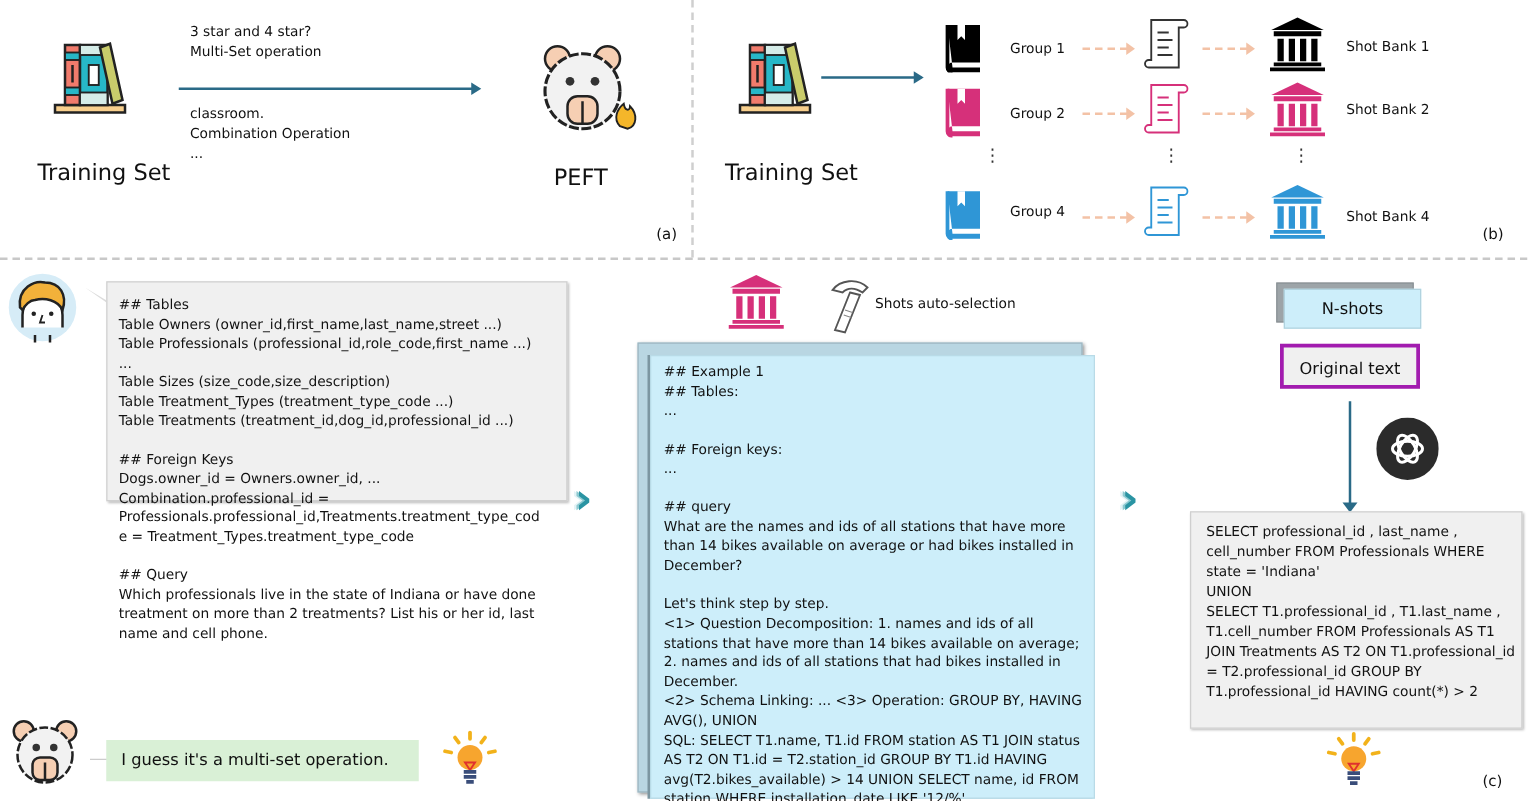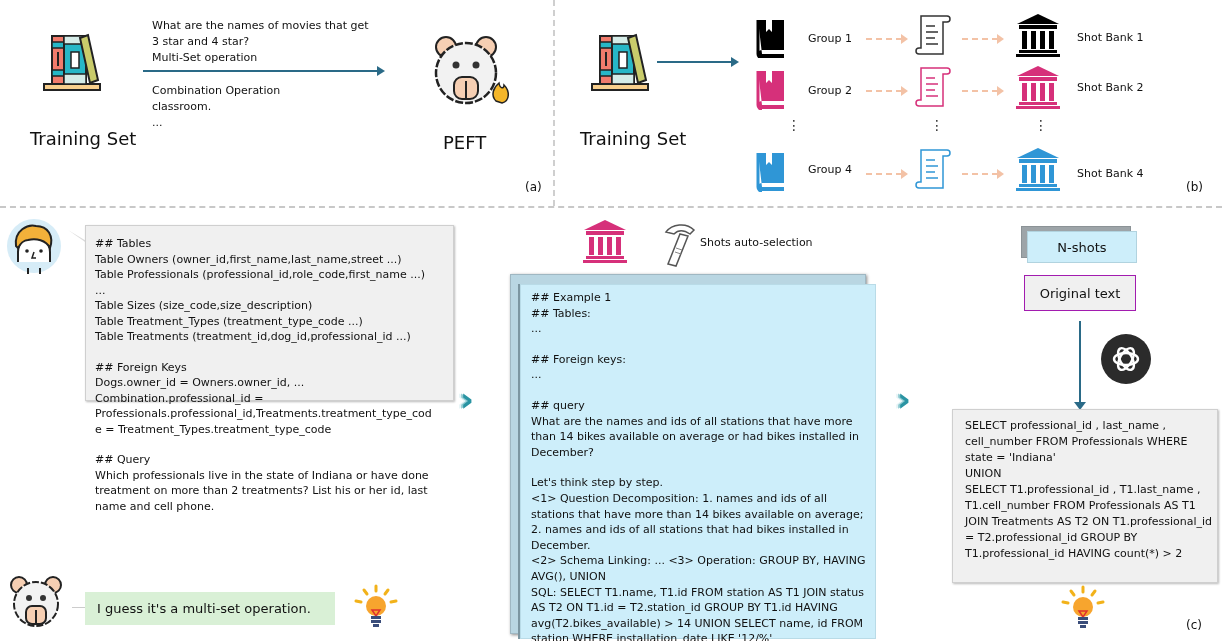--- a/index.html
+++ b/index.html
@@ -42,28 +42,27 @@
     <line x1="16" y1="22" x2="16" y2="36" stroke="#222" stroke-width="2"></line>
     <rect x="22" y="6" width="22" height="48" fill="#27b7c7" stroke="#222" stroke-width="2"></rect>
     <rect x="22" y="6" width="22" height="8" fill="#d5ece8" stroke="#222" stroke-width="1.5"></rect>
     <rect x="22" y="44" width="22" height="10" fill="#d5ece8" stroke="#222" stroke-width="1.5"></rect>
     <rect x="29" y="22" width="8" height="16" fill="#fff" stroke="#222" stroke-width="1.5"></rect>
     <polygon points="44,8 52,5 62,50 54,53" fill="#c9cc6b" stroke="#222" stroke-width="2" transform="translate(-6,0)"></polygon>
   </svg>
   <div class="abs big" style="left:30px;top:128px" data-name="training-set-label">Training Set</div>
 
   <div class="abs t11" style="left:152px;top:18px;width:230px" data-name="example-1">
-    <div data-name="example-question">What are the names of movies that get</div>
     <div data-name="example-question">3 star and 4 star?</div>
     <div data-name="example-operation">Multi-Set operation</div>
   </div>
   <div class="arrow-line" style="left:143px;top:70px;width:240px" data-name="arrow"></div>
   <div class="abs t11" style="left:152px;top:83px;width:230px" data-name="example-2">
+    <div data-name="example-question">classroom.</div>
     <div data-name="example-operation">Combination Operation</div>
-    <div data-name="example-question">classroom.</div>
     <div data-name="ellipsis">...</div>
   </div>
 
   <svg class="abs" style="left:432px;top:35px" width="84" height="72" viewBox="0 0 84 72" data-name="bear-icon">
     <circle cx="14" cy="12" r="10" fill="#f6cfb3" stroke="#222" stroke-width="2"></circle>
     <circle cx="54" cy="12" r="10" fill="#f6cfb3" stroke="#222" stroke-width="2"></circle>
     <circle cx="34" cy="38" r="30" fill="#f2f2f2" stroke="#222" stroke-width="2.5" stroke-dasharray="8 2"></circle>
     <circle cx="24" cy="30" r="3.5" fill="#333"></circle>
     <circle cx="44" cy="30" r="3.5" fill="#333"></circle>
     <rect x="22" y="42" width="24" height="22" rx="8" fill="#f6cfb3" stroke="#222" stroke-width="2"></rect>
@@ -275,21 +274,21 @@
     <div data-name="cot-intro">Let's think step by step.</div>
     <div data-name="question-decomposition"><span>&lt;1&gt; Question Decomposition: 1. names and ids of all stations that </span><span class="b">have more than 14 bikes available on average</span><span>; 2. names and ids of all stations that </span><span class="b">had bikes installed in December</span><span>.</span></div>
     <div data-name="schema-linking"><span>&lt;2&gt; Schema Linking: ... &lt;3&gt; Operation: GROUP BY, HAVING AVG(), </span><span class="b">UNION</span></div>
     <div data-name="example-sql"><span>SQL: SELECT T1.name, T1.id FROM station AS T1 JOIN status AS T2 ON T1.id = T2.station_id GROUP BY T1.id HAVING avg(T2.bikes_available) &gt; 14 </span><span class="b">UNION</span><span> SELECT name, id FROM station WHERE installation_date LIKE '12/%'</span></div>
   </div>
 
   <div class="chev" style="left:893px;top:382px" data-name="chevrons-right-icon"><span>›</span><span>›</span><span>›</span></div>
 
   <div class="abs" style="left:1021px;top:226px;width:110px;height:32px;background:#9da4a8;border:1px solid #8b9296" data-name="stacked-shot-back"></div>
   <div class="abs t13" style="left:1027px;top:231px;width:110px;height:32px;background:#cdeefa;border:1px solid #b1d3df;text-align:center;padding-top:7px" data-name="n-shots-box">N-shots</div>
-  <div class="abs t13" style="left:1024px;top:275px;width:112px;height:36px;background:#f0f0f0;border:1px solid #a21caf;text-align:center;padding-top:9px" data-name="original-text-box">Original text</div>
+  <div class="abs t13" style="left:1024px;top:275px;width:112px;height:36px;background:#f0f0f0;border:3px solid #a21caf;text-align:center;padding-top:9px" data-name="original-text-box">Original text</div>
   <div class="abs" style="left:1079px;top:321px;width:2px;height:84px;background:#2a6a87" data-name="down-arrow"></div>
   <div class="abs" style="left:1074px;top:402px;border-top:8px solid #2a6a87;border-left:6px solid transparent;border-right:6px solid transparent" data-name="down-arrow-head"></div>
   <svg class="abs" style="left:1101px;top:334px" width="50" height="50" viewBox="0 0 50 50" data-name="openai-logo-icon">
     <circle cx="25" cy="25" r="25" fill="#2b2b2b"></circle>
     <g fill="none" stroke="#fff" stroke-width="2.4">
       <ellipse cx="25" cy="25" rx="12" ry="6" transform="rotate(0 25 25)"></ellipse>
       <ellipse cx="25" cy="25" rx="12" ry="6" transform="rotate(60 25 25)"></ellipse>
       <ellipse cx="25" cy="25" rx="12" ry="6" transform="rotate(120 25 25)"></ellipse>
     </g>
   </svg>

